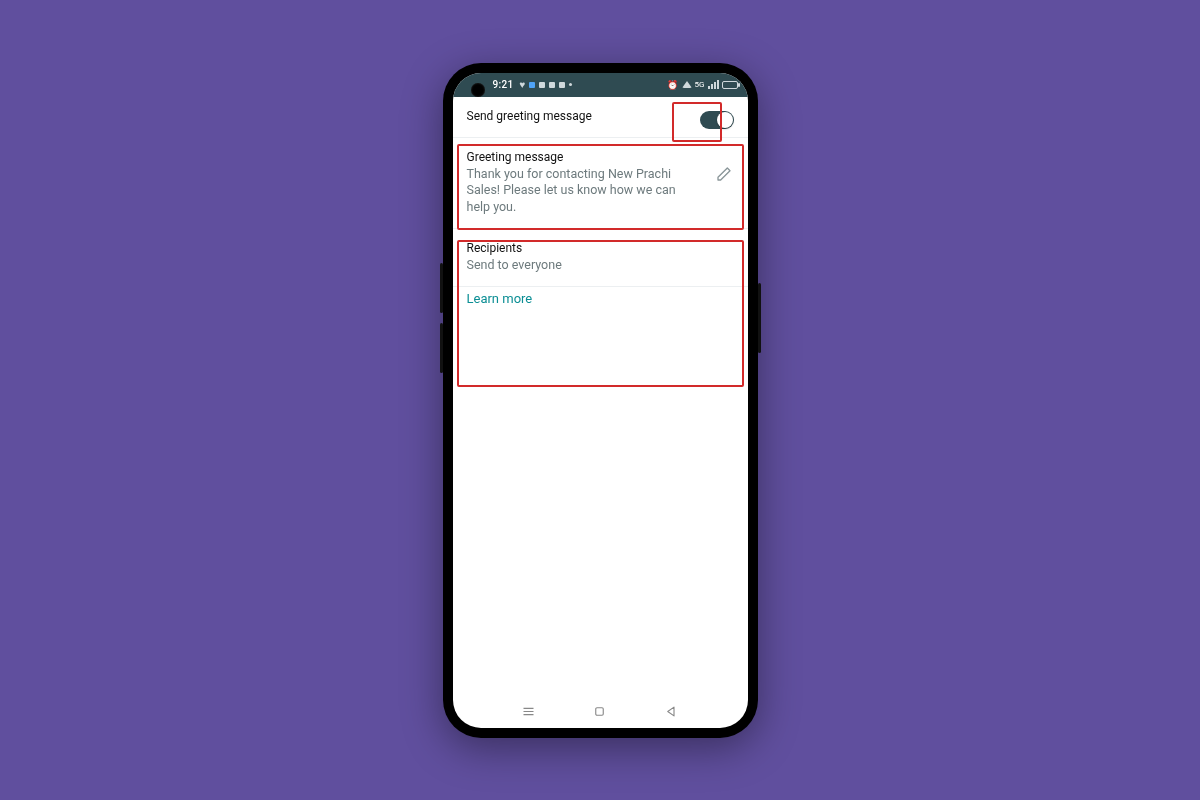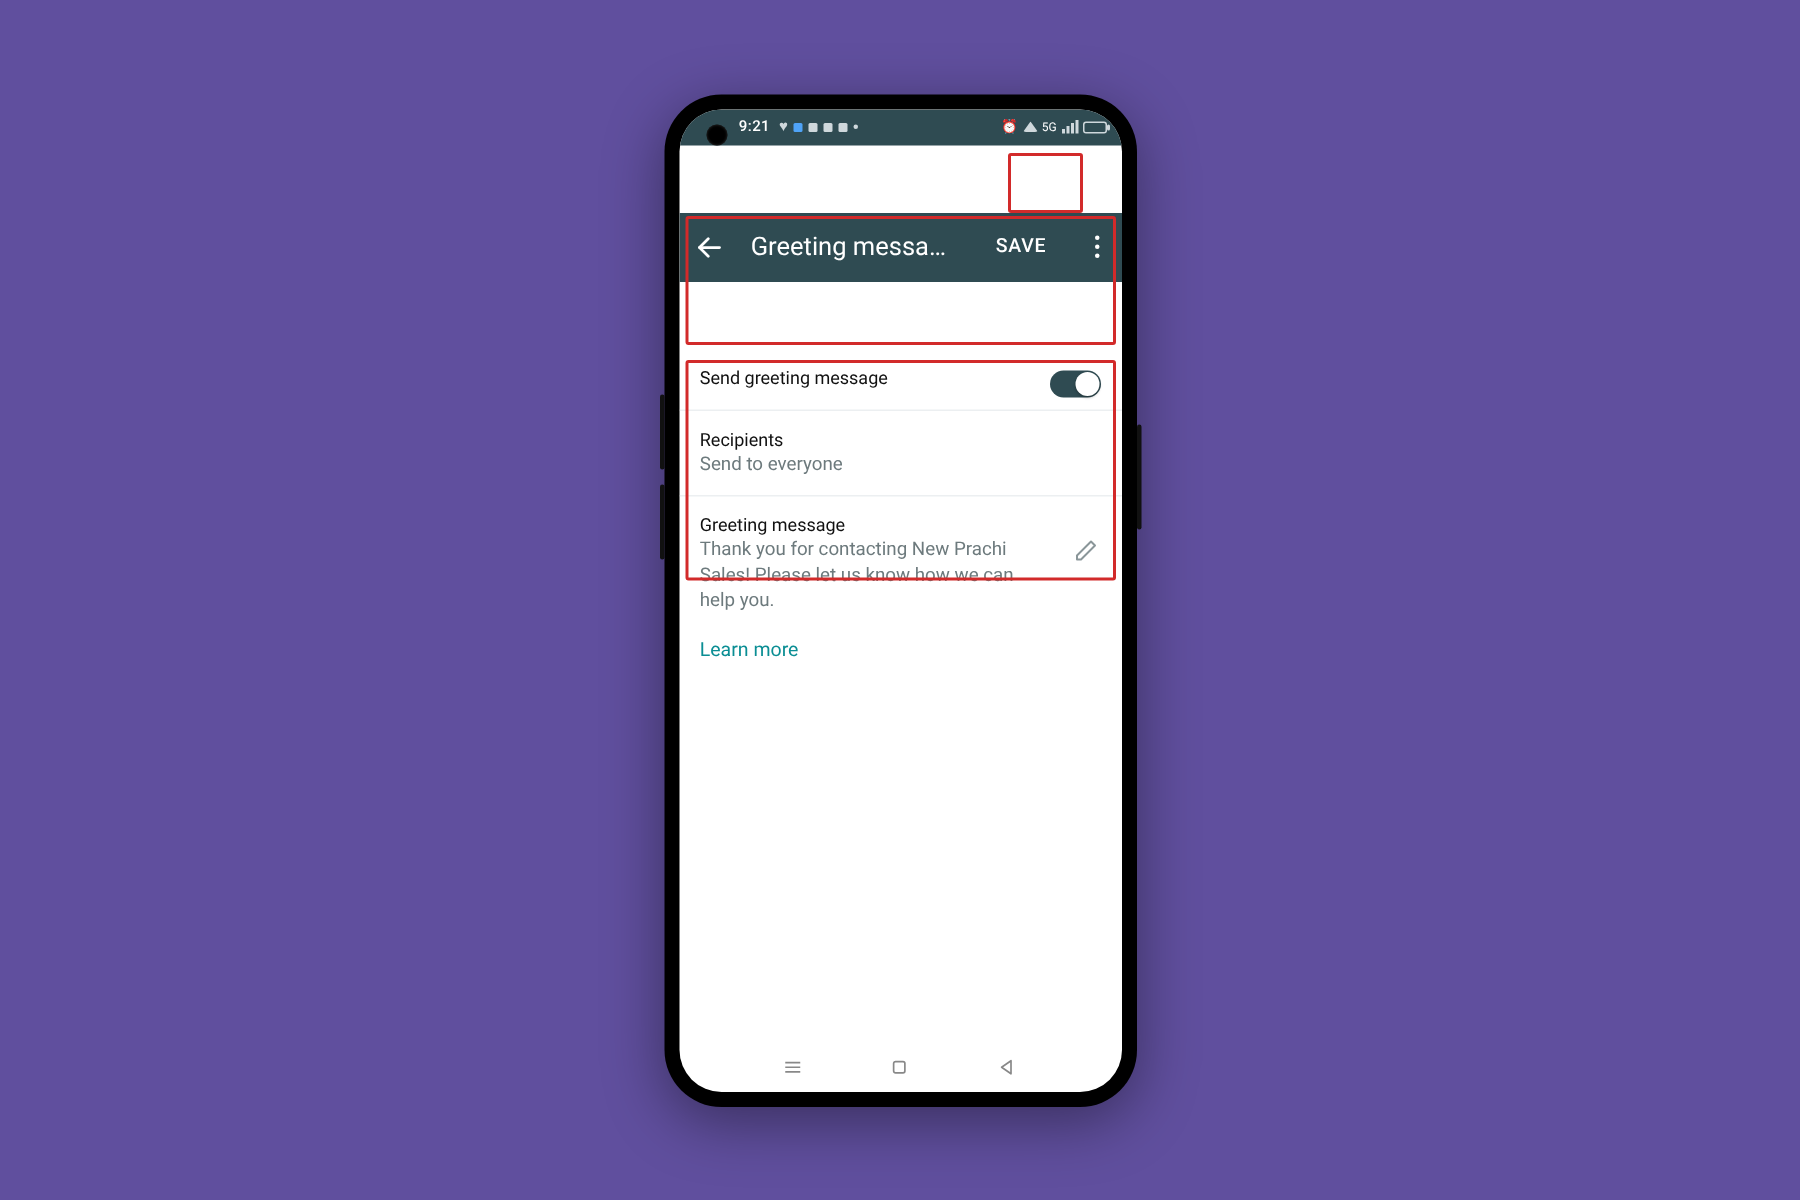--- a/index.html
+++ b/index.html
@@ -29,21 +29,20 @@
 
   .screen {
     width: 100%;
     height: 100%;
     background: #fff;
     border-radius: 28px;
     overflow: hidden;
     display: flex;
     flex-direction: column;
     position: relative;
-    gap: 45px;
   }
   .camera {
     position:absolute;
     top:10px; left:18px;
     width:14px; height:14px;
     background:#000;
     border-radius:50%;
     z-index:5;
     box-shadow: inset 0 0 2px #333;
   }
@@ -213,60 +212,45 @@
         <span class="sig-bars">
             <span></span>
             <span></span>
             <span></span>
             <span></span>
           </span>
         <span class="batt"><span class="fill"></span></span>
       </div>
     </div>
 
-    <div class="app-bar">
-      <div class="back-arrow">
-        <svg viewBox="0 0 24 24" fill="none" stroke="#fff" stroke-width="2.2" stroke-linecap="round" stroke-linejoin="round">
-            <line x1="20" y1="12" x2="4" y2="12"></line>
-            <polyline points="11 5 4 12 11 19"></polyline>
-          </svg>
-      </div>
-      <div class="app-title">Greeting messa…</div>
-      <div class="save-btn">SAVE</div>
-      <div class="menu-dots">
-        <span></span>
-          <span></span>
-          <span></span>
-      </div>
-    </div>
 
     <div class="content">
 
       <div class="setting">
         <div class="title">Send greeting message</div>
         <div class="toggle">
           <div class="knob"></div>
         </div>
-      </div>
-
-      <div class="setting" style="border-bottom:1px solid #eceff1;">
-        <div class="title">Recipients</div>
-        <div class="sub">Send to everyone</div>
       </div>
 
       <div class="setting">
         <div class="title">Greeting message</div>
         <div class="sub">Thank you for contacting New Prachi Sales! Please let us know how we can help you.</div>
         <div class="edit-icon">
           <svg viewBox="0 0 24 24" fill="none" stroke="currentColor" stroke-width="2" stroke-linecap="round" stroke-linejoin="round">
               <path d="M17 3l4 4L7 21H3v-4L17 3z"></path>
             </svg>
         </div>
       </div>
 
+      <div class="setting" style="border-bottom:1px solid #eceff1;">
+        <div class="title">Recipients</div>
+        <div class="sub">Send to everyone</div>
+      </div>
+
       <a class="learn-more">Learn more</a>
 
     </div>
 
     <div class="nav-bar">
       <div class="nv">
         <svg viewBox="0 0 24 24" fill="none" stroke="currentColor" stroke-width="1.8">
             <line x1="4" y1="7" x2="20" y2="7"></line>
             <line x1="4" y1="12" x2="20" y2="12"></line>
             <line x1="4" y1="17" x2="20" y2="17"></line>

